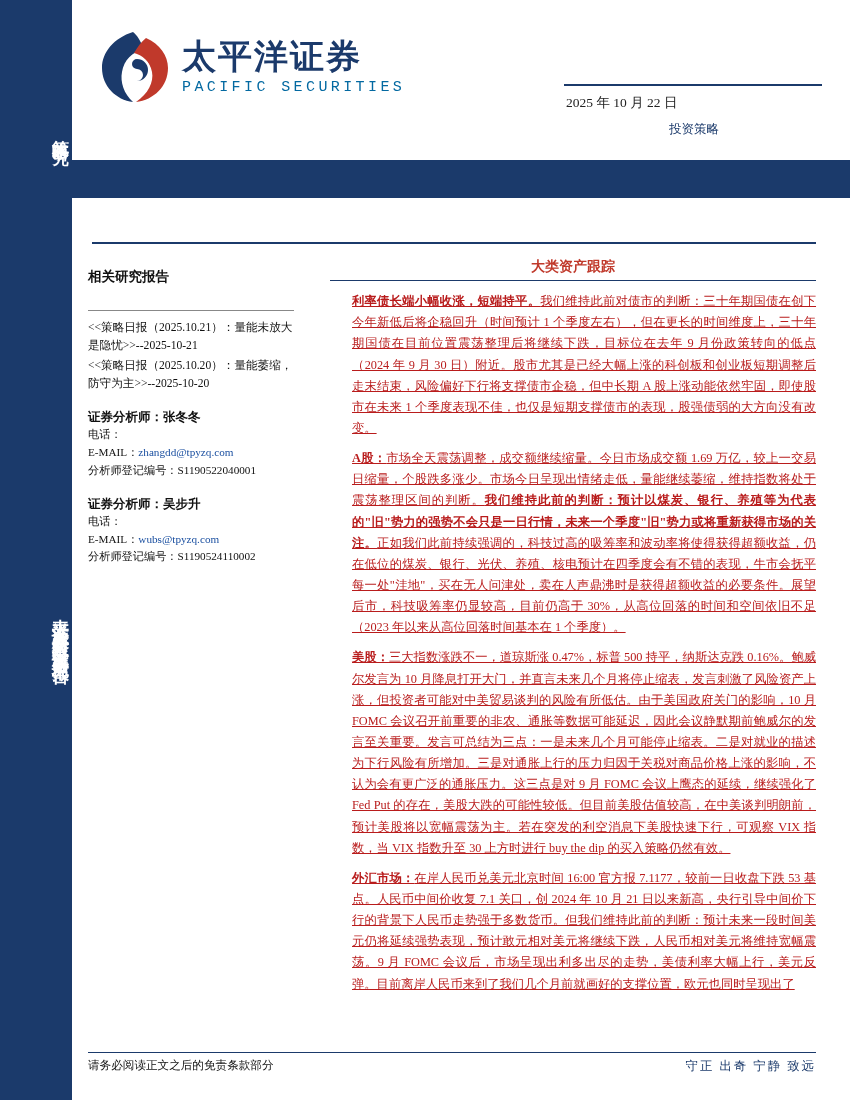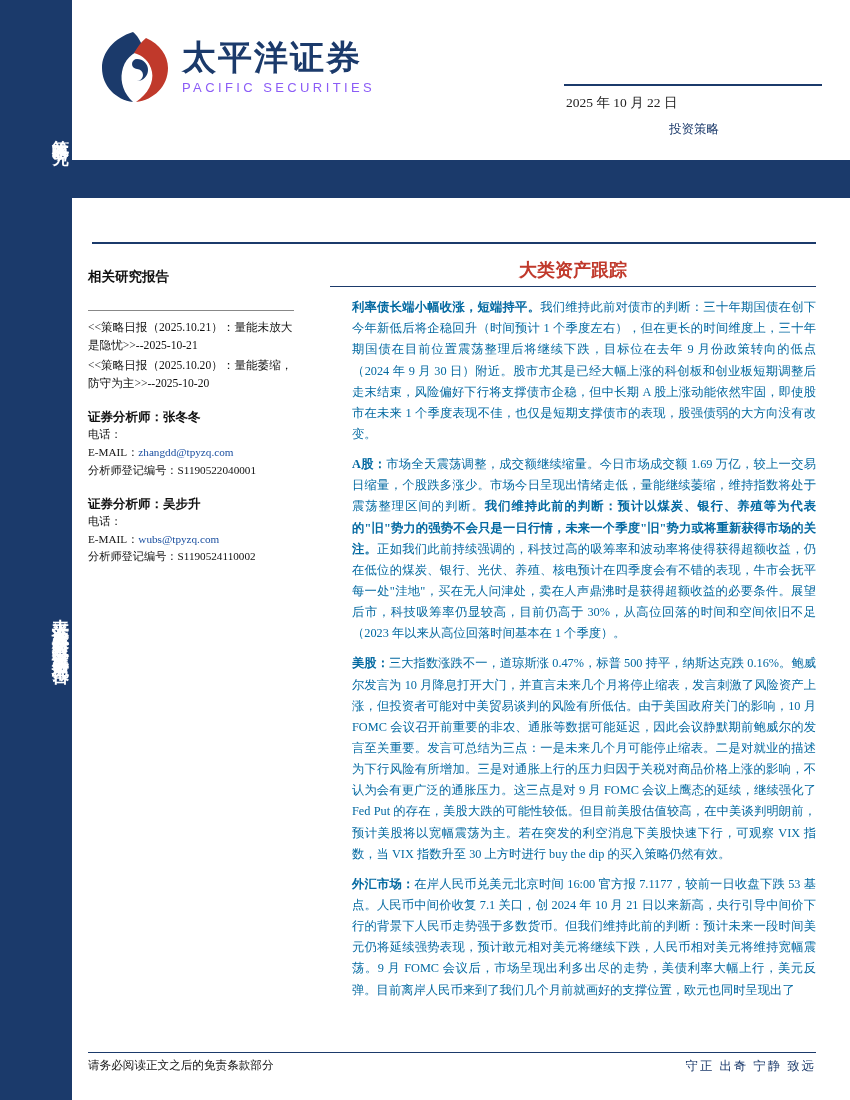--- a/index.html
+++ b/index.html
@@ -88,23 +88,23 @@
   }
   .logo-cn {
     font-family: "Liberation Serif", "DejaVu Serif", serif;
     font-size: 34px;
     font-weight: bold;
     color: #1b3a6b;
     letter-spacing: 2px;
     line-height: 1.1;
   }
   .logo-en {
-    font-family: Liberation Sans, sans-serif;
-    font-size: 13px;
-    color: #8b5cf6;
+    font-family: Liberation Mono, monospace;
+    font-size: 15px;
+    color: #0369a1;
     letter-spacing: 3.4px;
     margin-top: 4px;
   }
 
   .header-right {
     position: absolute;
     right: 28px;
     top: 86px;
     width: 260px;
     text-align: left;
@@ -203,37 +203,38 @@
     font-size: 11.2px;
     line-height: 1.6;
     color: #111;
   }
   .analyst-line .mail {
     color: #1a4fa0;
   }
 
   .rt-head {
     text-align: center;
-    font-size: 18px;
+    font-size: 14px;
     font-weight: bold;
     color: #c0392b;
     margin-bottom: 4px;
   }
   .rt-head-rule {
     height: 1.2px;
     background: #1b3a6b;
     margin-bottom: 10px;
   }
   .para {
     font-size: 12.3px;
     line-height: 1.72;
     text-align: justify;
-    color: #0369a1;
+    color: #b91c1c;
     margin: 9px 0 9px 0;
     text-indent: 0;
+    text-decoration: underline;
   }
   .para .lead {
     font-weight: bold;
   }
   .para .em {
     font-weight: bold;
   }
   .indent {
     padding-left: 22px;
   }

